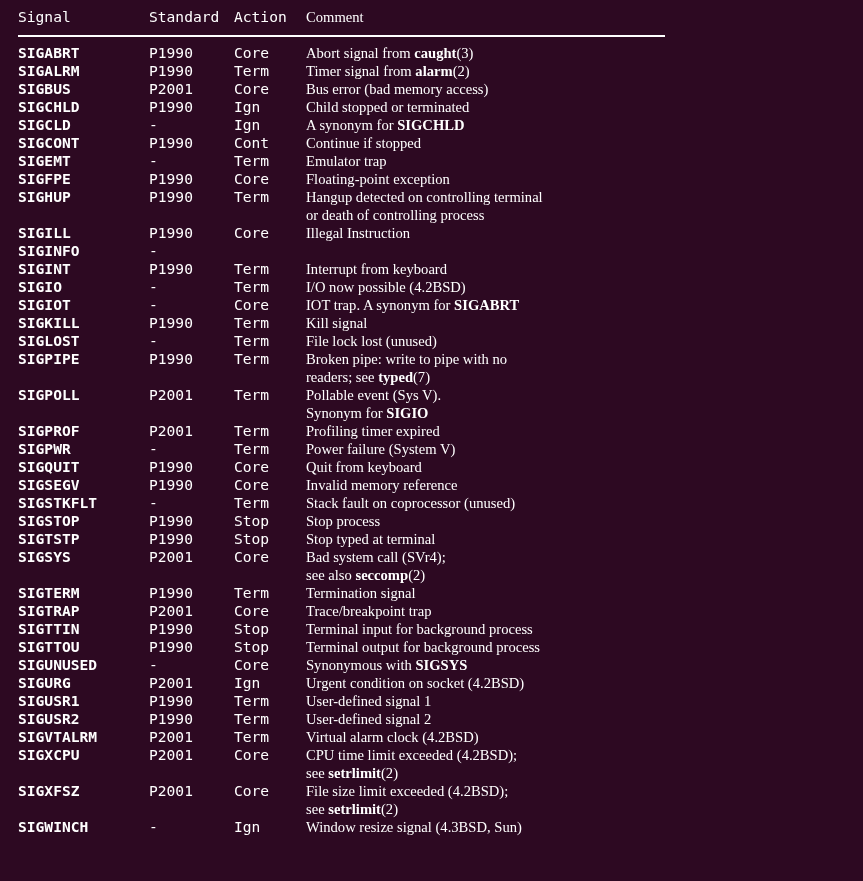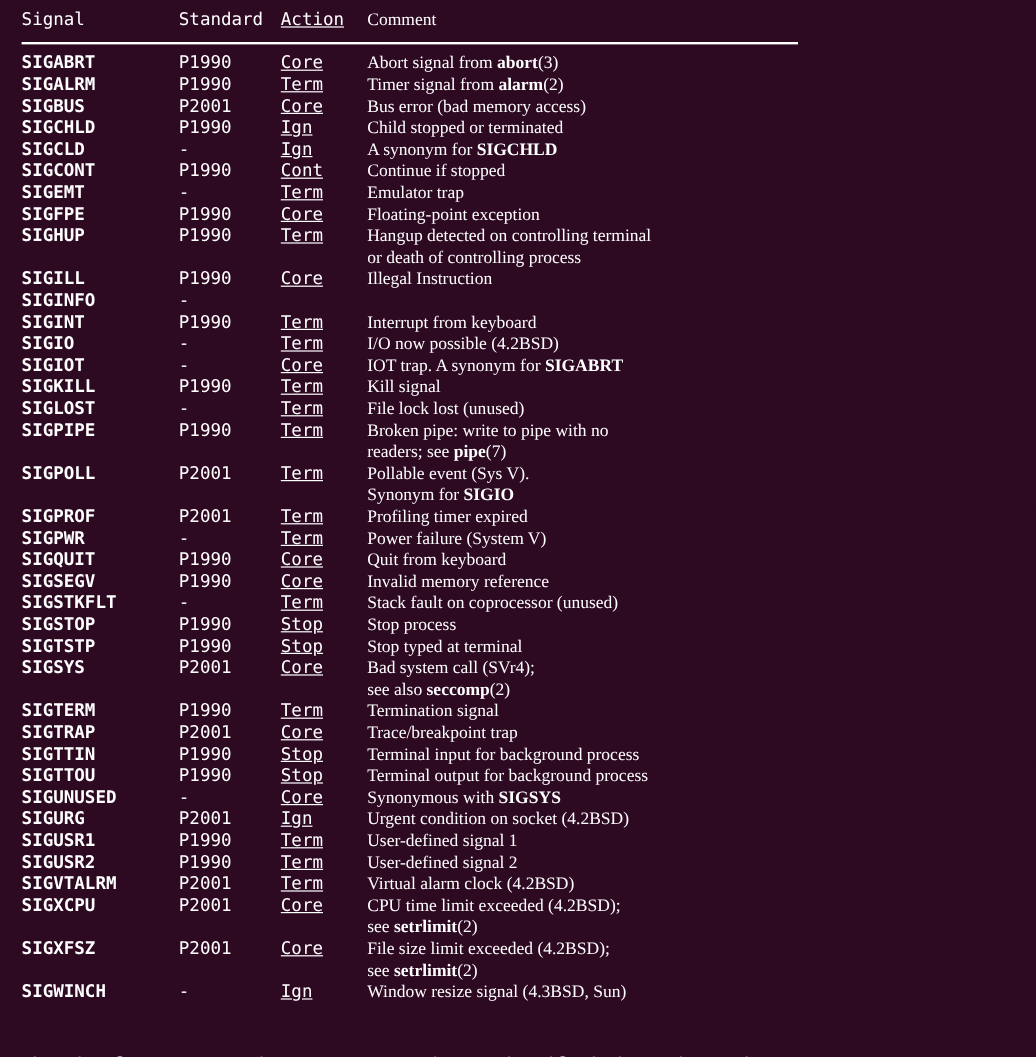--- a/index.html
+++ b/index.html
@@ -47,21 +47,21 @@
   .cell {
     position: absolute;
     top: 0;
     white-space: pre;
     line-height: 18px;
   }
 
   
   .col-signal   { left: 18px; }
   .col-standard { left: 149px; }
-  .col-action   { left: 234px; text-decoration: underline; }
+  .col-action   { left: 234px; }
   .col-comment  { left: 306px; font-family: Liberation Serif, serif; }
   .col-full     { left: 18px; margin-top: 25px; }
 
   .bold { font-weight: bold; }
 
   
   .col-standard.dash { left: 149px; }
 
   .hrule-row {
     height: 18px;
@@ -78,39 +78,39 @@
 </style>
 </head>
 <body>
 
 <div id="terminal">
   <div class="screen" id="screen">
       <div class="row"><span class="cell col-signal">Signal</span><span class="cell col-standard">Standard</span><span class="cell col-action">Action</span><span class="cell col-comment">Comment</span></div>
       <div class="hrule-row">
         <div class="hrule"></div>
       </div>
-      <div class="row"><span class="cell col-signal bold">SIGABRT</span><span class="cell col-standard">P1990</span><span class="cell col-action">Core</span><span class="cell col-comment"><span>Abort signal from </span><span class="bold">abort</span><span>(3)</span></span></div>
+      <div class="row"><span class="cell col-signal bold">SIGABRT</span><span class="cell col-standard">P1990</span><span class="cell col-action">Core</span><span class="cell col-comment"><span>Abort signal from </span><span class="bold">caught</span><span>(3)</span></span></div>
       <div class="row"><span class="cell col-signal bold">SIGALRM</span><span class="cell col-standard">P1990</span><span class="cell col-action">Term</span><span class="cell col-comment"><span>Timer signal from </span><span class="bold">alarm</span><span>(2)</span></span></div>
       <div class="row"><span class="cell col-signal bold">SIGBUS</span><span class="cell col-standard">P2001</span><span class="cell col-action">Core</span><span class="cell col-comment"><span>Bus error (bad memory access)</span></span></div>
       <div class="row"><span class="cell col-signal bold">SIGCHLD</span><span class="cell col-standard">P1990</span><span class="cell col-action">Ign</span><span class="cell col-comment"><span>Child stopped or terminated</span></span></div>
       <div class="row"><span class="cell col-signal bold">SIGCLD</span><span class="cell col-standard dash">-</span><span class="cell col-action">Ign</span><span class="cell col-comment"><span>A synonym for </span><span class="bold">SIGCHLD</span></span></div>
       <div class="row"><span class="cell col-signal bold">SIGCONT</span><span class="cell col-standard">P1990</span><span class="cell col-action">Cont</span><span class="cell col-comment"><span>Continue if stopped</span></span></div>
       <div class="row"><span class="cell col-signal bold">SIGEMT</span><span class="cell col-standard dash">-</span><span class="cell col-action">Term</span><span class="cell col-comment"><span>Emulator trap</span></span></div>
       <div class="row"><span class="cell col-signal bold">SIGFPE</span><span class="cell col-standard">P1990</span><span class="cell col-action">Core</span><span class="cell col-comment"><span>Floating-point exception</span></span></div>
       <div class="row"><span class="cell col-signal bold">SIGHUP</span><span class="cell col-standard">P1990</span><span class="cell col-action">Term</span><span class="cell col-comment"><span>Hangup detected on controlling terminal</span></span></div>
       <div class="row"><span class="cell col-comment"><span>or death of controlling process</span></span></div>
       <div class="row"><span class="cell col-signal bold">SIGILL</span><span class="cell col-standard">P1990</span><span class="cell col-action">Core</span><span class="cell col-comment"><span>Illegal Instruction</span></span></div>
       <div class="row"><span class="cell col-signal bold">SIGINFO</span><span class="cell col-standard dash">-</span></div>
       <div class="row"><span class="cell col-signal bold">SIGINT</span><span class="cell col-standard">P1990</span><span class="cell col-action">Term</span><span class="cell col-comment"><span>Interrupt from keyboard</span></span></div>
       <div class="row"><span class="cell col-signal bold">SIGIO</span><span class="cell col-standard dash">-</span><span class="cell col-action">Term</span><span class="cell col-comment"><span>I/O now possible (4.2BSD)</span></span></div>
       <div class="row"><span class="cell col-signal bold">SIGIOT</span><span class="cell col-standard dash">-</span><span class="cell col-action">Core</span><span class="cell col-comment"><span>IOT trap. A synonym for </span><span class="bold">SIGABRT</span></span></div>
       <div class="row"><span class="cell col-signal bold">SIGKILL</span><span class="cell col-standard">P1990</span><span class="cell col-action">Term</span><span class="cell col-comment"><span>Kill signal</span></span></div>
       <div class="row"><span class="cell col-signal bold">SIGLOST</span><span class="cell col-standard dash">-</span><span class="cell col-action">Term</span><span class="cell col-comment"><span>File lock lost (unused)</span></span></div>
       <div class="row"><span class="cell col-signal bold">SIGPIPE</span><span class="cell col-standard">P1990</span><span class="cell col-action">Term</span><span class="cell col-comment"><span>Broken pipe: write to pipe with no</span></span></div>
-      <div class="row"><span class="cell col-comment"><span>readers; see </span><span class="bold">pipe</span><span>(7)</span></span></div>
+      <div class="row"><span class="cell col-comment"><span>readers; see </span><span class="bold">typed</span><span>(7)</span></span></div>
       <div class="row"><span class="cell col-signal bold">SIGPOLL</span><span class="cell col-standard">P2001</span><span class="cell col-action">Term</span><span class="cell col-comment"><span>Pollable event (Sys V).</span></span></div>
       <div class="row"><span class="cell col-comment"><span>Synonym for </span><span class="bold">SIGIO</span></span></div>
       <div class="row"><span class="cell col-signal bold">SIGPROF</span><span class="cell col-standard">P2001</span><span class="cell col-action">Term</span><span class="cell col-comment"><span>Profiling timer expired</span></span></div>
       <div class="row"><span class="cell col-signal bold">SIGPWR</span><span class="cell col-standard dash">-</span><span class="cell col-action">Term</span><span class="cell col-comment"><span>Power failure (System V)</span></span></div>
       <div class="row"><span class="cell col-signal bold">SIGQUIT</span><span class="cell col-standard">P1990</span><span class="cell col-action">Core</span><span class="cell col-comment"><span>Quit from keyboard</span></span></div>
       <div class="row"><span class="cell col-signal bold">SIGSEGV</span><span class="cell col-standard">P1990</span><span class="cell col-action">Core</span><span class="cell col-comment"><span>Invalid memory reference</span></span></div>
       <div class="row"><span class="cell col-signal bold">SIGSTKFLT</span><span class="cell col-standard dash">-</span><span class="cell col-action">Term</span><span class="cell col-comment"><span>Stack fault on coprocessor (unused)</span></span></div>
       <div class="row"><span class="cell col-signal bold">SIGSTOP</span><span class="cell col-standard">P1990</span><span class="cell col-action">Stop</span><span class="cell col-comment"><span>Stop process</span></span></div>
       <div class="row"><span class="cell col-signal bold">SIGTSTP</span><span class="cell col-standard">P1990</span><span class="cell col-action">Stop</span><span class="cell col-comment"><span>Stop typed at terminal</span></span></div>
       <div class="row"><span class="cell col-signal bold">SIGSYS</span><span class="cell col-standard">P2001</span><span class="cell col-action">Core</span><span class="cell col-comment"><span>Bad system call (SVr4);</span></span></div>

